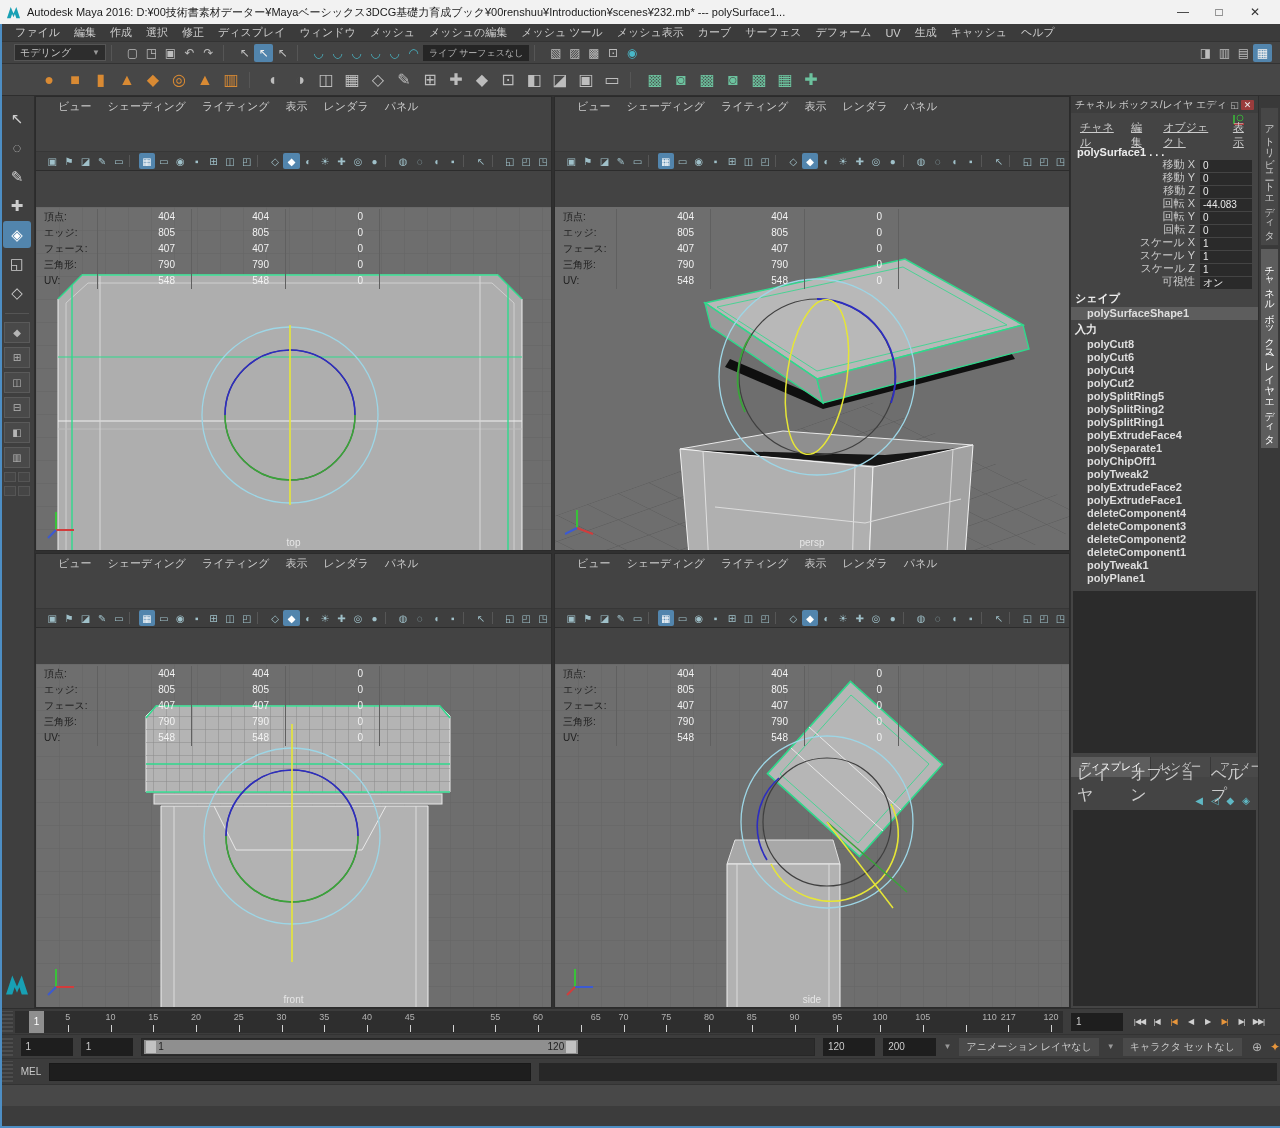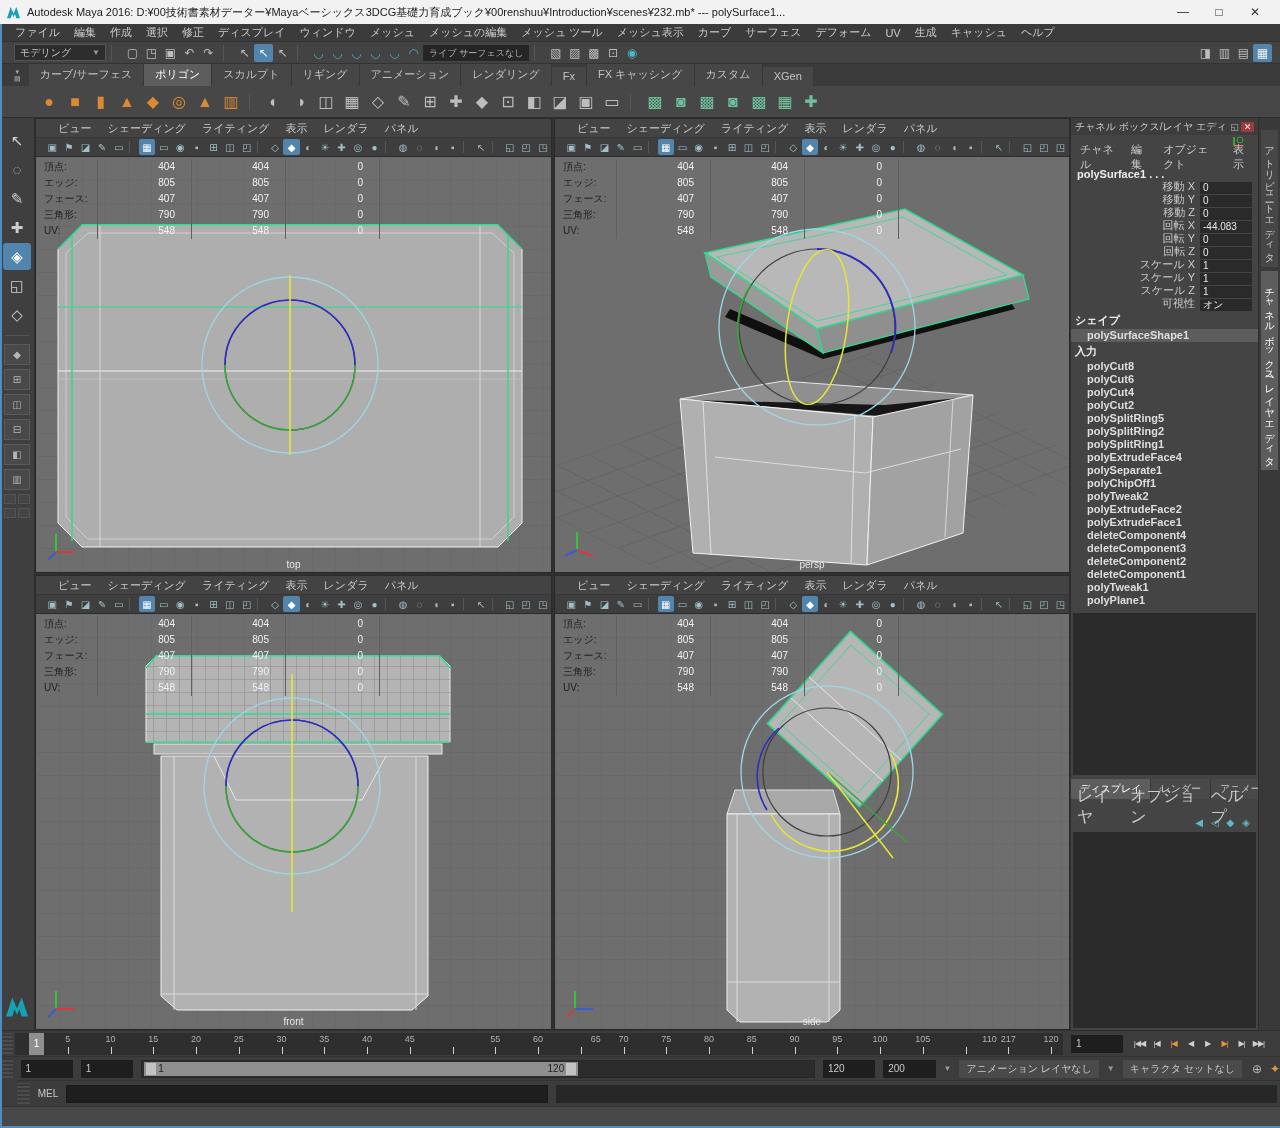--- a/index.html
+++ b/index.html
@@ -50,21 +50,21 @@
   .tool { width:28px; height:27px; display:flex; align-items:center; justify-content:center; font-size:15px; color:#cccccc; margin:1px 0; }
   .tool.active { background:#5285ad; border-radius:3px; color:#fff; }
   .tb-sep { width:24px; border-top:1px solid #555; margin:6px 0; }
   .lay { width:26px; height:21px; border:1px solid #5a5a5a; background:#494949; color:#b5b5b5; font-size:10px;
          display:flex; align-items:center; justify-content:center; margin:2px 0; }
   .lay-sm { display:flex; gap:2px; margin:2px 0; }
   .lay-sm div { width:12px; height:10px; border:1px solid #555; background:#454545; }
   .toolbox-logo { margin-top:auto; margin-bottom:8px; }
 
   .viewports { display:grid; grid-template-columns:517px 516px; grid-template-rows:455px 455px; gap:2px; }
-  .vp { display:flex; flex-direction:column; background:#434343; border:1px solid #2b2b2b; overflow:hidden; }
+  .vp { display:flex; flex-direction:column; background:#434343; border:1px solid #2b2b2b; overflow:hidden;gap:36px; }
   .vp-menu { height:18px; display:flex; align-items:center; padding-left:14px; }
   .vp-menu span { font-size:11px; color:#cccccc; padding:0 8px; white-space:nowrap; }
   .vp-tools { height:20px; background:#3e3e3e; border-top:1px solid #373737; border-bottom:1px solid #2c2c2c;
               display:flex; align-items:center; padding-left:8px; }
   .vp-tool { width:17px; height:16px; display:flex; align-items:center; justify-content:center; font-size:10px; color:#9fc0c9; }
   .vp-tool.active { background:#5285ad; border-radius:2px; color:#ffffff; }
   .vp-tools .vsep { height:12px; margin:0 2px; }
   .vp-canvas { position:relative; flex:1; background:#a16207; overflow:hidden; }
   .vp-canvas svg.scene { position:absolute; inset:0; }
   .vp-label { position:absolute; bottom:2px; left:0; width:100%; text-align:center; font-size:10px; color:#e6e6e6; }
@@ -75,21 +75,21 @@
   .hud-row .v { width:94px; text-align:right; padding-right:16px; color:#f2f2f2; border-right:1px solid #606060; height:16px; line-height:16px; }
 
   
   .channelbox { width:188px; background:#444444; border-left:1px solid #2e2e2e; display:flex; flex-direction:column; }
   .cb-title { height:17px; background:#3d3d3d; display:flex; align-items:center; font-size:10px; color:#cccccc; padding:0 4px; }
   .cb-title .t { flex:1; text-align:center; white-space:nowrap; overflow:hidden; }
   .cb-title .ti { width:13px; text-align:center; color:#bbb; font-size:9px; }
   .cb-title .ti.close { background:#9a3c3c; color:#eee; border-radius:1px; }
   .cb-axis { height:13px; display:flex; justify-content:flex-end; padding-right:10px; }
   .cb-menus { height:18px; display:flex; align-items:center; padding-left:2px; }
-  .cb-menus span { font-size:11px; color:#cccccc; padding:0 7px; }
+  .cb-menus span { font-size:11px; color:#cccccc; padding:0 7px;text-decoration:underline; }
   .cb-object { font-size:11px; font-weight:bold; color:#ececec; padding:2px 6px 1px; }
   .attr-row { display:flex; justify-content:flex-end; align-items:flex-end; height:13px; font-size:11px; padding-right:6px; }
   .attr-row .k { color:#cccccc; margin-right:5px; }
   .attr-row .v { width:52px; background:#2a2a2a; color:#e8e8e8; font-size:10px; height:12px; line-height:12px; padding:0 3px; }
   .cb-section { font-size:11px; font-weight:bold; color:#ececec; padding:2px 4px 1px; }
   .cb-item { font-size:11px; font-weight:bold; color:#dedede; padding-left:16px; height:13px; line-height:13px; white-space:nowrap; }
   .cb-item.selected { background:#5d5d5d; }
   .cb-empty { flex:1; background:#2b2b2b; margin:6px 2px 4px; }
   .le-tabs { display:flex; }
   .le-tab { font-size:10px; color:#c8c8c8; background:#494949; padding:3px 9px; border-right:1px solid #383838; white-space:nowrap; }
@@ -125,21 +125,21 @@
   .rs-bar { position:absolute; left:2px; top:1px; bottom:1px; width:434px; background:#8f8f8f; display:flex; align-items:center; }
   .rs-handle { width:10px; height:12px; background:#c2c2c2; margin:0 2px; }
   .rs-bar .lbl { font-size:10px; color:#222; }
   .rs-bar .lbl.right { margin-left:auto; }
   .dd-arrow { color:#999; font-size:8px; margin-left:8px; }
   .dd { height:18px; background:#4a4a4a; color:#cccccc; font-size:10px; display:flex; align-items:center; padding:0 7px; margin-left:8px; white-space:nowrap; }
   .rs-icons { display:flex; gap:8px; margin-left:10px; }
   .rs-icons span { font-size:12px; color:#b5b5b5; }
   .rs-icons span.orange { color:#e8963c; }
 
-  .melline { height:26px; background:#3c3c3c; display:flex; align-items:center; border-top:1px solid #333;margin-left:17px; }
+  .melline { height:26px; background:#3c3c3c; display:flex; align-items:center; border-top:1px solid #333; }
   .mel-label { width:36px; text-align:center; font-size:10px; color:#c9c9c9; }
   .mel-input { width:482px; height:18px; background:#1e1e1e; border:1px solid #191919; color:#dddddd; font-size:10px; padding:0 4px; }
   .mel-result { flex:1; height:18px; background:#272727; margin:0 3px 0 8px; }
   .helpline { height:22px; background:#484848; border-top:1px solid #333; }
 </style>
 </head>
 <body>
 
 <div class="app">
   <div class="frame-left"></div>
@@ -216,38 +216,20 @@
         <span class="icon16 ic-teal">◉</span>
       </div>
     <div class="sl-right">
         <span class="icon16">◨</span>
         <span class="icon16">▥</span>
         <span class="icon16">▤</span>
         <span class="icon16 active">▦</span>
       </div>
   </div>
 
-  <div class="shelf-tabs">
-    <div class="shelf-menu-btns">
-        <span>▾</span>
-        <span>▤</span>
-      </div>
-    <div id="shelf-tab-row" style="display:flex;align-items:flex-end">
-        <div class="shelf-tab">カーブ/サーフェス</div>
-        <div class="shelf-tab active">ポリゴン</div>
-        <div class="shelf-tab">スカルプト</div>
-        <div class="shelf-tab">リギング</div>
-        <div class="shelf-tab">アニメーション</div>
-        <div class="shelf-tab">レンダリング</div>
-        <div class="shelf-tab">Fx</div>
-        <div class="shelf-tab">FX キャッシング</div>
-        <div class="shelf-tab">カスタム</div>
-        <div class="shelf-tab">XGen</div>
-      </div>
-  </div>
   <div class="shelf-icons">
   <span class="shelf-icon ic-orange">●</span>
       <span class="shelf-icon ic-orange">■</span>
       <span class="shelf-icon ic-orange">▮</span>
       <span class="shelf-icon ic-orange">▲</span>
       <span class="shelf-icon ic-orange">◆</span>
       <span class="shelf-icon ic-orange">◎</span>
       <span class="shelf-icon ic-orange">▲</span>
       <span class="shelf-icon ic-orange">▥</span>
       <span class="vsep"></span>

